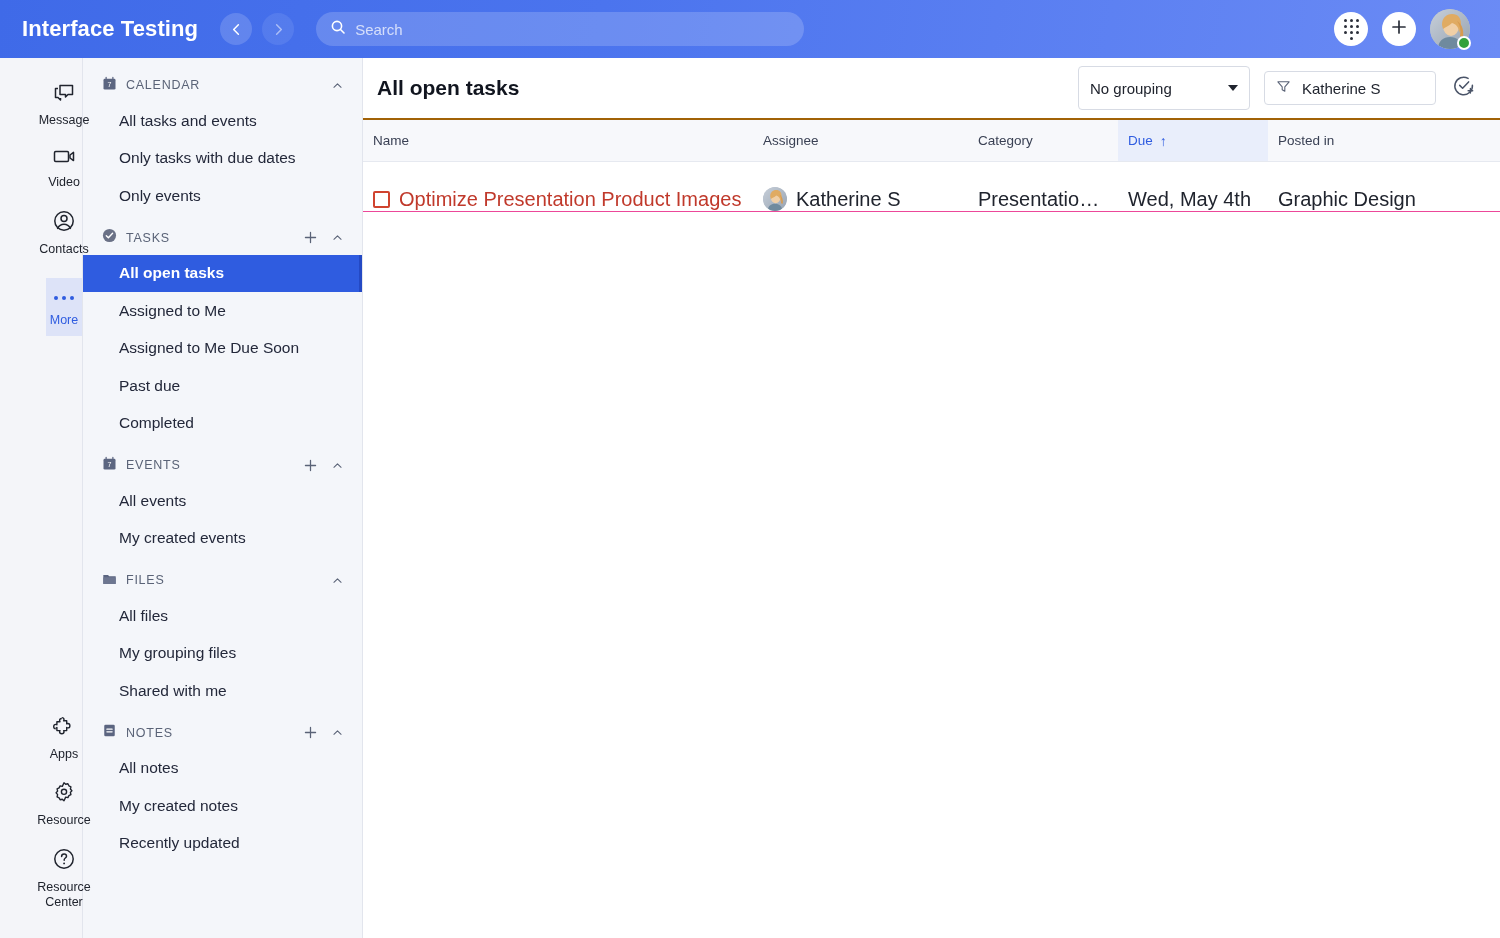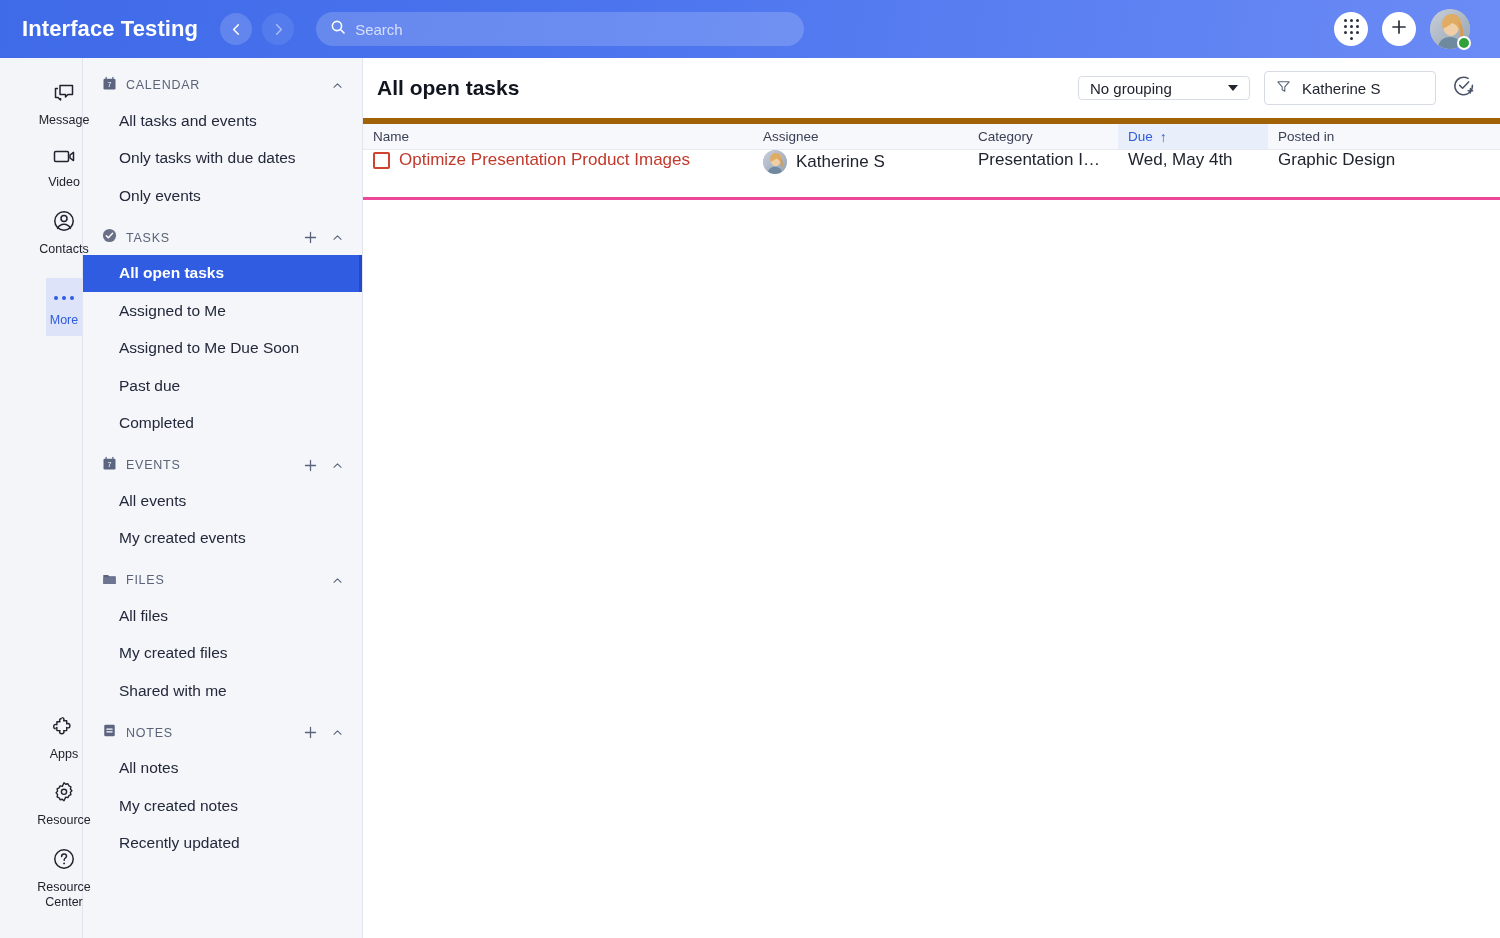--- a/index.html
+++ b/index.html
@@ -119,52 +119,52 @@
 
   
   .main { flex: 1; display: flex; flex-direction: column; min-width: 0; background: #ffffff; }
   .main-head {
     height: 60px; flex: 0 0 60px; display: flex; align-items: center;
     padding: 0 22px 0 14px;
   }
   .page-title { font-size: 21px; color: #11151f; font-weight: bold; padding-left: 0; }
   .head-tools { margin-left: auto; display: flex; align-items: center; gap: 14px; }
   .select-box {
-    height: 24px; min-width: 172px; border: 1px solid #d7dbe4; border-radius: 4px;
+    height: 44px; min-width: 172px; border: 1px solid #d7dbe4; border-radius: 4px;
     background: #fff; display: flex; align-items: center; padding: 0 11px;
     font-size: 15px; color: #20242e; cursor: pointer; gap: 10px;
   }
   .select-box .val { flex: 1; }
   .caret { width: 0; height: 0; border-left: 5.5px solid transparent;
            border-right: 5.5px solid transparent; border-top: 6.5px solid #20242e; }
   .filter-box {
     height: 34px; min-width: 172px; border: 1px solid #d7dbe4; border-radius: 4px;
     background: #fff; display: flex; align-items: center; padding: 0 11px;
     font-size: 15px; color: #20242e; cursor: pointer; gap: 11px;
   }
   .icon-btn { cursor: pointer; display: flex; align-items: center; justify-content: center;
               width: 28px; height: 28px; }
 
   
   .table { width: 100%; }
   .thead {
-    height: 32px; display: flex; align-items: flex-start;
-    background: #f7f8fb; border-top: 6px solid #a16207; border-bottom: 1px solid #e6e9f0;
+    height: 44px; display: flex; align-items: flex-start;
+    background: #f7f8fb; border-top: 2px solid #a16207; border-bottom: 1px solid #e6e9f0;
     font-size: 13.5px; color: #3a4154;
   }
   .th { padding: 0 10px; height: 100%; display: flex; align-items: center; cursor: pointer; gap: 7px; }
   .th.sorted { background: #e9eefb; color: #2f5ce0; }
   .c-name   { flex: 0 0 390px; padding-left: 10px; }
   .c-assign { flex: 0 0 215px; }
   .c-cat    { flex: 0 0 150px; }
   .c-due    { flex: 0 0 150px; }
   .c-posted { flex: 1; }
   .trow {
-    height: 50px; display: flex; align-items: flex-start; font-size: 17px; color: #20242e;
-    border-bottom: 3px solid #ec4899; cursor: pointer;
+    height: 50px; display: flex; align-items: flex-end; font-size: 20px; color: #20242e;
+    border-bottom: 1px solid #ec4899; cursor: pointer;
   }
   .td { padding: 0 10px; display: flex; align-items: center; gap: 9px; min-width: 0; }
   .chk {
     width: 17px; height: 17px; border: 2px solid #d0432f; border-radius: 2px;
     flex: 0 0 17px; cursor: pointer; background: #fff;
   }
   .task-link { color: #c0392b; cursor: pointer; white-space: nowrap; }
   .mini-avatar {
     width: 24px; height: 24px; border-radius: 50%; overflow: hidden;
     background: #b8c0cc; flex: 0 0 24px;
@@ -404,21 +404,21 @@
               <rect x="1.4" y="6.6" width="13.2" height="7.2" rx=".9" fill="#6d7690"></rect>
             </svg></span>
           <span class="sec-title">FILES</span>
           <span class="sec-act">
             <svg xmlns="http://www.w3.org/2000/svg" width="13" height="13" viewBox="0 0 16 16" fill="none">
               <path d="M3.6 10.2L8 5.9l4.4 4.3" stroke="#5a6377" stroke-width="1.35" stroke-linecap="round" stroke-linejoin="round"></path>
             </svg>
           </span>
         </div>
         <div class="nav-item">All files</div>
-        <div class="nav-item">My created files</div>
+        <div class="nav-item">My grouping files</div>
         <div class="nav-item">Shared with me</div>
         <div class="sec-head">
           <span><svg xmlns="http://www.w3.org/2000/svg" width="15" height="15" viewBox="0 0 16 16">
               <rect x="2.4" y="1.8" width="11.2" height="12.4" rx="1.4" fill="#5b6580"></rect>
               <path d="M5.2 6.6h5.6M5.2 9.4h5.6" stroke="#ffffff" stroke-width="1.3" stroke-linecap="round"></path>
             </svg></span>
           <span class="sec-title">NOTES</span>
           <span class="sec-act">
             <svg xmlns="http://www.w3.org/2000/svg" width="15" height="15" viewBox="0 0 16 16" fill="none">
               <path d="M8 2.6v10.8M2.6 8h10.8" stroke="#5a6377" stroke-width="1.35" stroke-linecap="round"></path>

